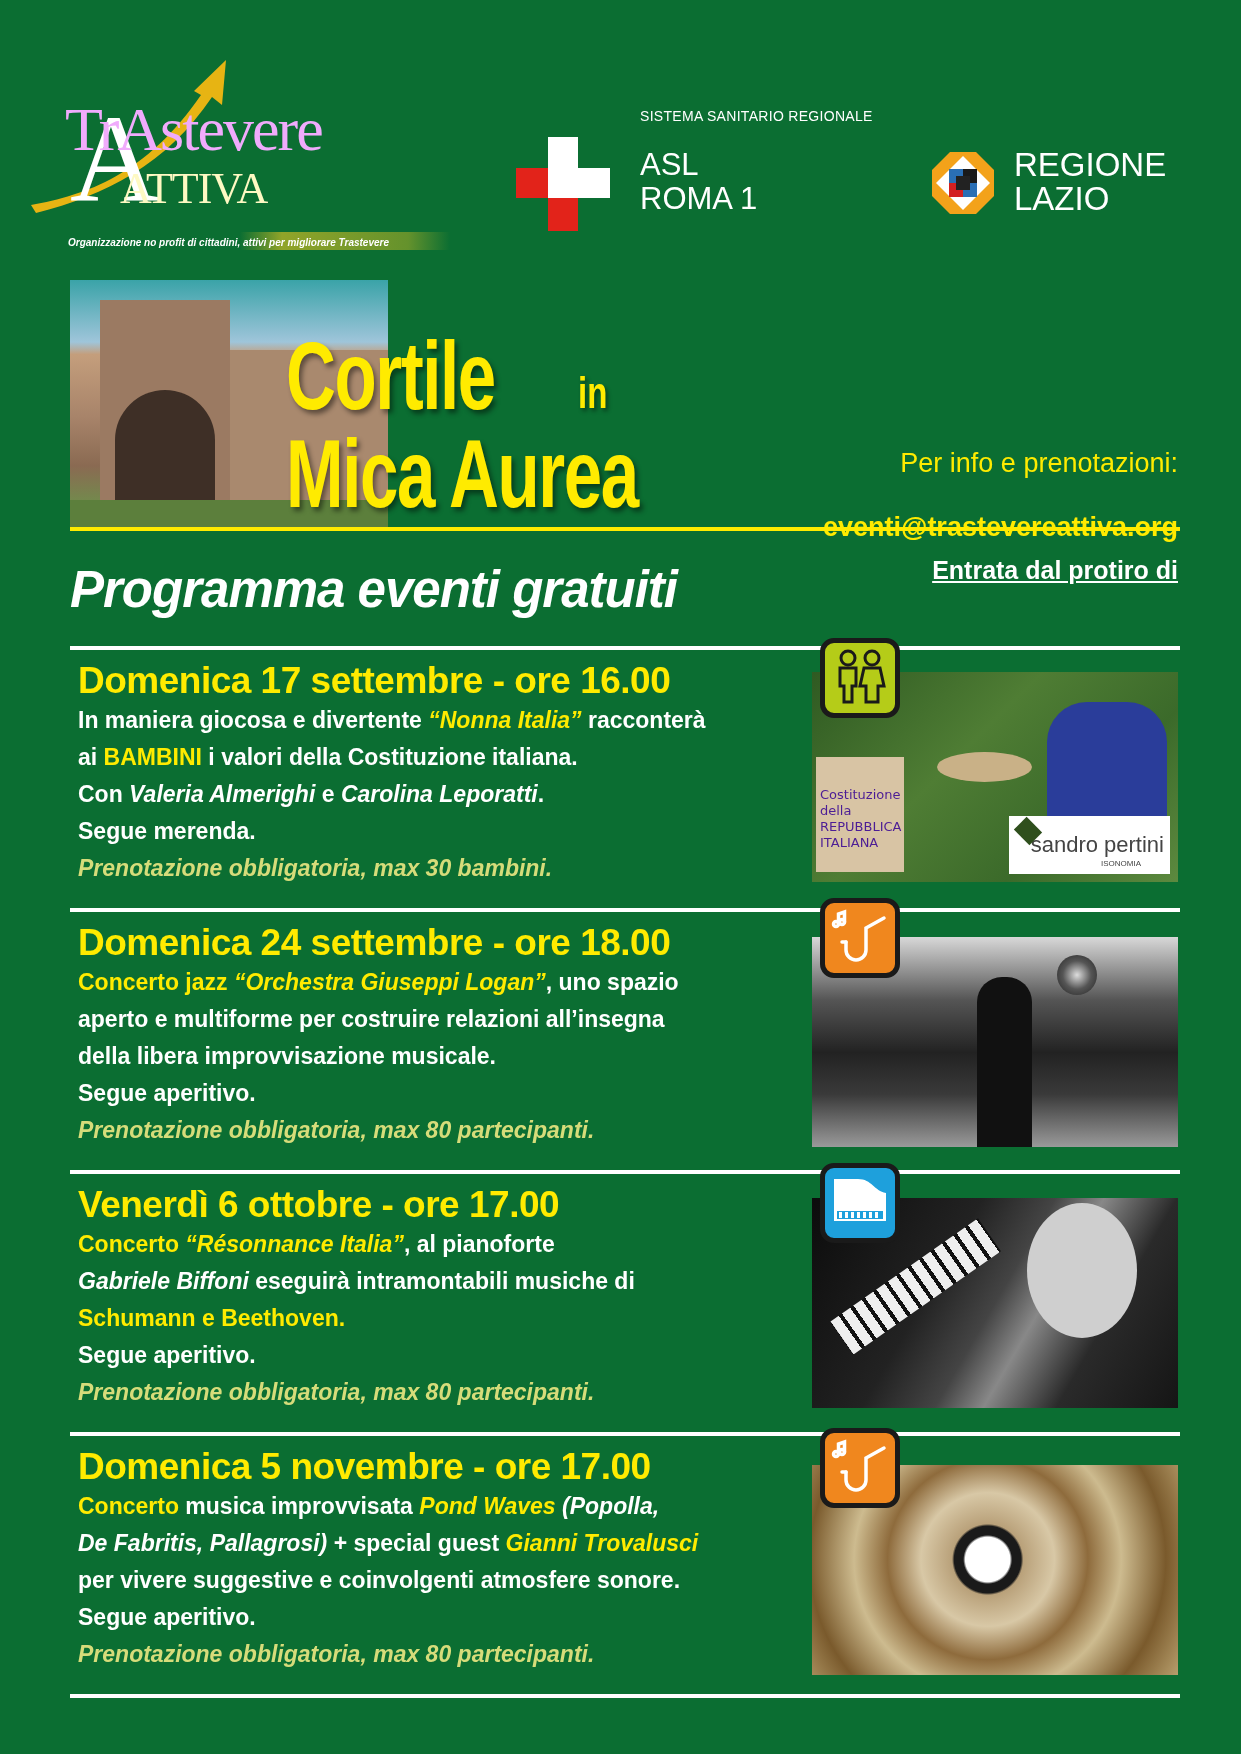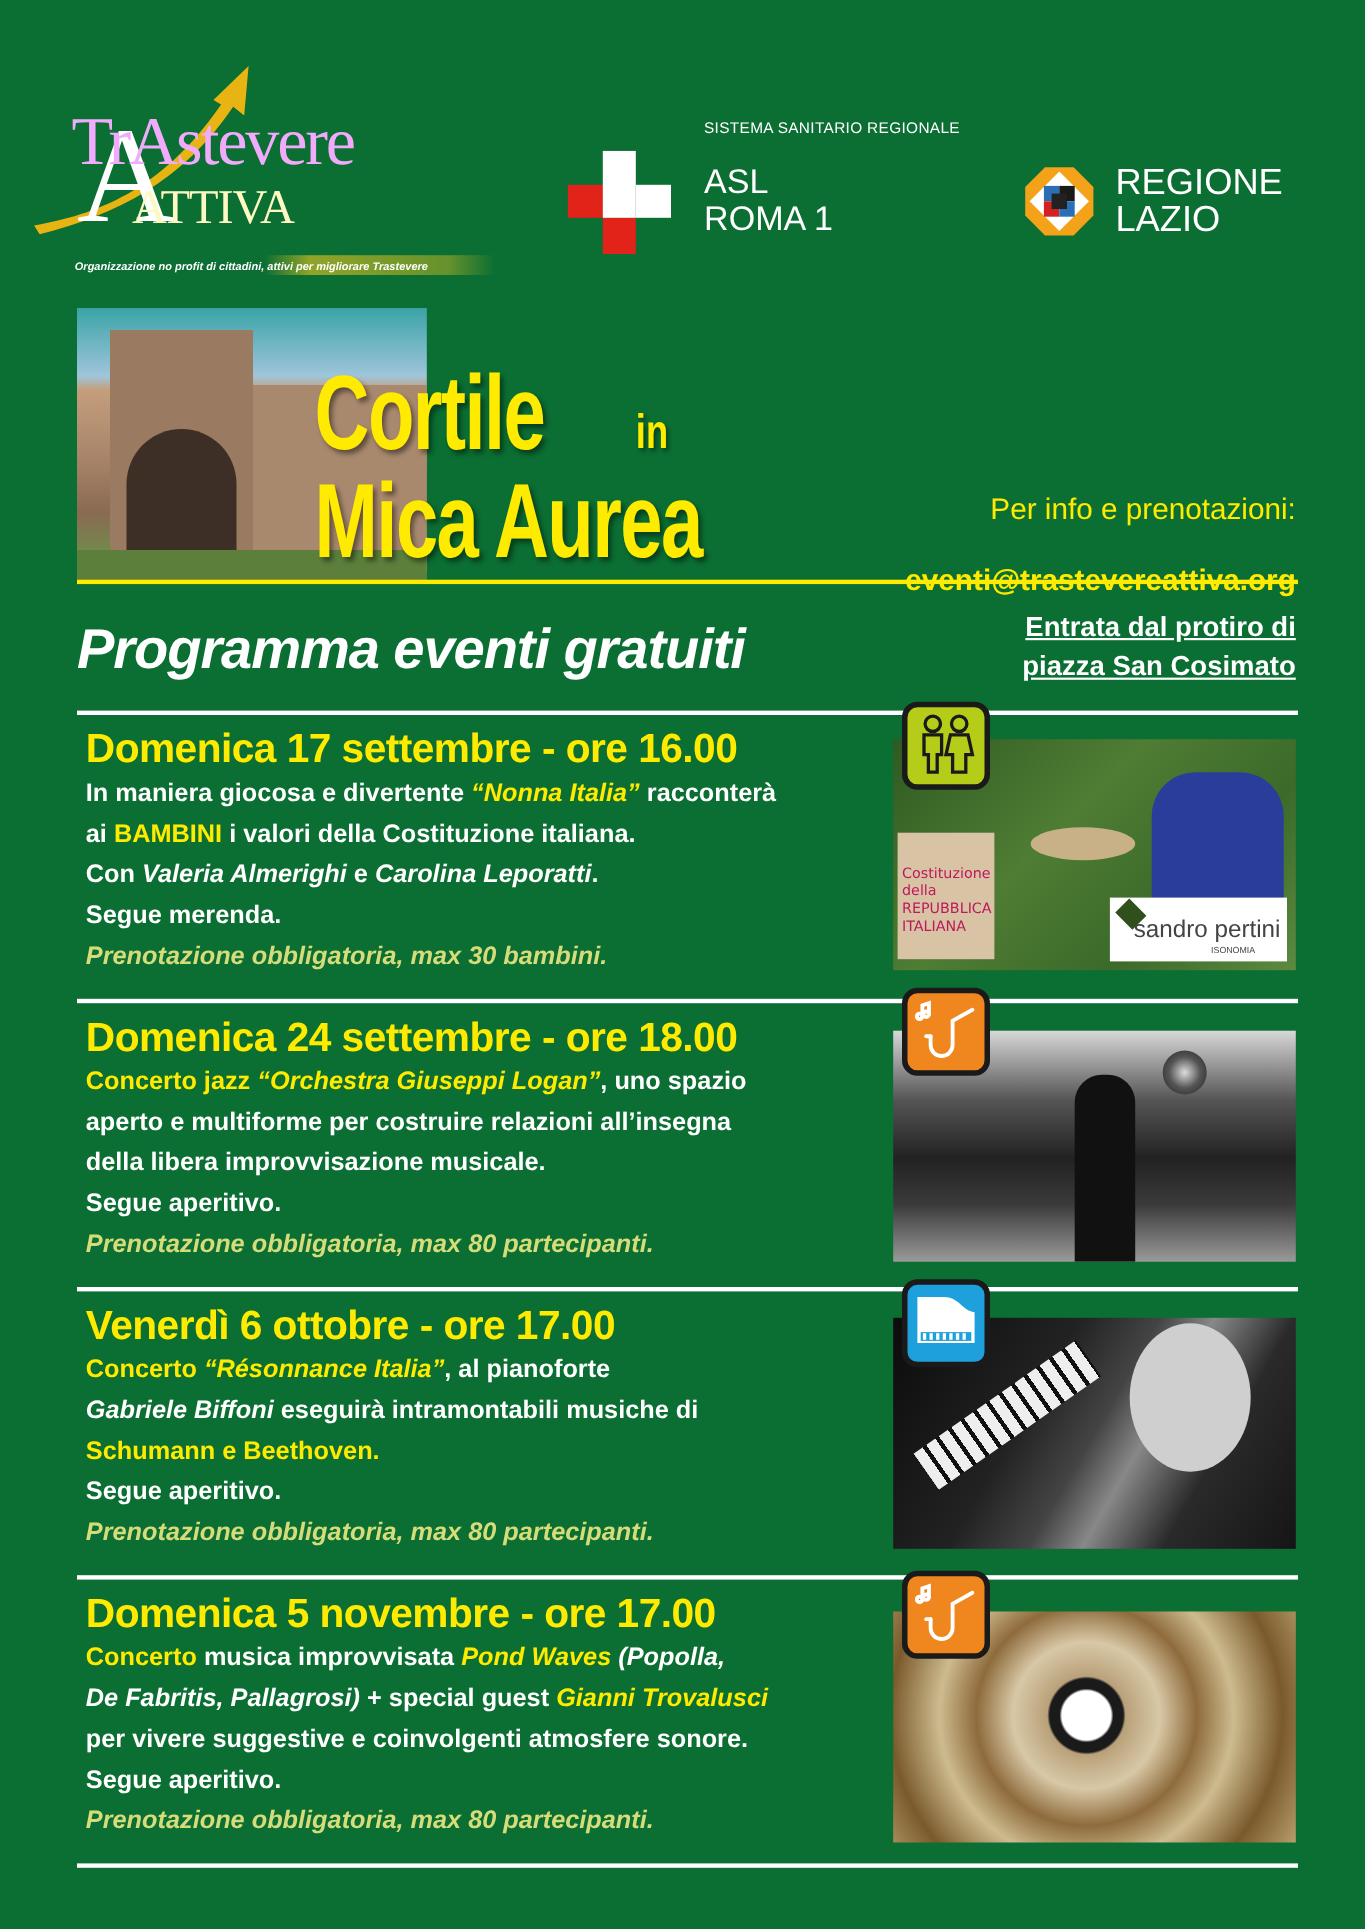--- a/index.html
+++ b/index.html
@@ -90,41 +90,40 @@
 </div>
 <div class="abs title-line1">Cortile</div>
 <div class="abs title-in">in</div>
 <div class="abs title-line2">Mica Aurea</div>
 <div class="abs info-label">Per info e prenotazioni:</div>
 <div class="abs info-email">eventi@trastevereattiva.org</div>
 <div class="abs yellow-rule"></div>
 <div class="abs prog-title">Programma eventi gratuiti</div>
 <div class="abs entrance">
   <div>Entrata dal protiro di</div>
-  <div>piazza San Cosimato</div>
 </div>
 
 <div class="abs rule" style="top:646px"></div>
 <div class="abs rule" style="top:908px"></div>
 <div class="abs rule" style="top:1170px"></div>
 <div class="abs rule" style="top:1432px"></div>
 <div class="abs rule" style="top:1694px"></div>
 
 <div class="abs" style="left:78px;top:660px">
   <div class="ev-date">Domenica 17 settembre - ore 16.00</div>
   <div class="ev-body">
       <div><span>In maniera giocosa e divertente </span><i class="y">“Nonna Italia”</i><span> racconterà</span></div>
       <div><span>ai </span><span class="y">BAMBINI</span><span> i valori della Costituzione italiana.</span></div>
       <div><span>Con </span><i>Valeria Almerighi</i><span> e </span><i>Carolina Leporatti</i><span>.</span></div>
       <div><span>Segue merenda.</span></div>
     </div>
   <div class="ev-note">Prenotazione obbligatoria, max 30 bambini.</div>
 </div>
 <div class="abs ev-photo" style="top:672px;background:linear-gradient(135deg,#2f5a22,#4f7d34 40%,#3b6a2a 70%,#5d8a3f);">
-  <div style="position:absolute;left:4px;top:85px;width:88px;height:115px;background:#d8c4a4;color:#be185d;font-size:13px;font-family:'DejaVu Sans',sans-serif;padding:30px 4px 0;box-sizing:border-box;line-height:16px;">Costituzione della REPUBBLICA ITALIANA</div>
+  <div style="position:absolute;left:4px;top:85px;width:88px;height:115px;background:#d8c4a4;color:#4c1d95;font-size:13px;font-family:'DejaVu Sans',sans-serif;padding:30px 4px 0;box-sizing:border-box;line-height:16px;">Costituzione della REPUBBLICA ITALIANA</div>
   <div style="position:absolute;left:125px;top:80px;width:95px;height:30px;background:#c9b187;border-radius:50%;"></div>
   <div style="position:absolute;left:235px;top:30px;width:120px;height:150px;background:#2a3d9a;border-radius:40px 40px 0 0;"></div>
   <div class="pertini">
     <span style="position:absolute;left:8px;top:6px;width:22px;height:18px;background:#2f4f1d;transform:rotate(45deg);"></span>
     <span>sandro pertini</span>
     <small>ISONOMIA</small>
   </div>
 </div>
 <div class="abs badge" style="left:820px;top:638px;background:#b5cc18">
   <svg viewBox="0 0 64 64" fill="none" stroke="#1a1a1a" stroke-width="3">

